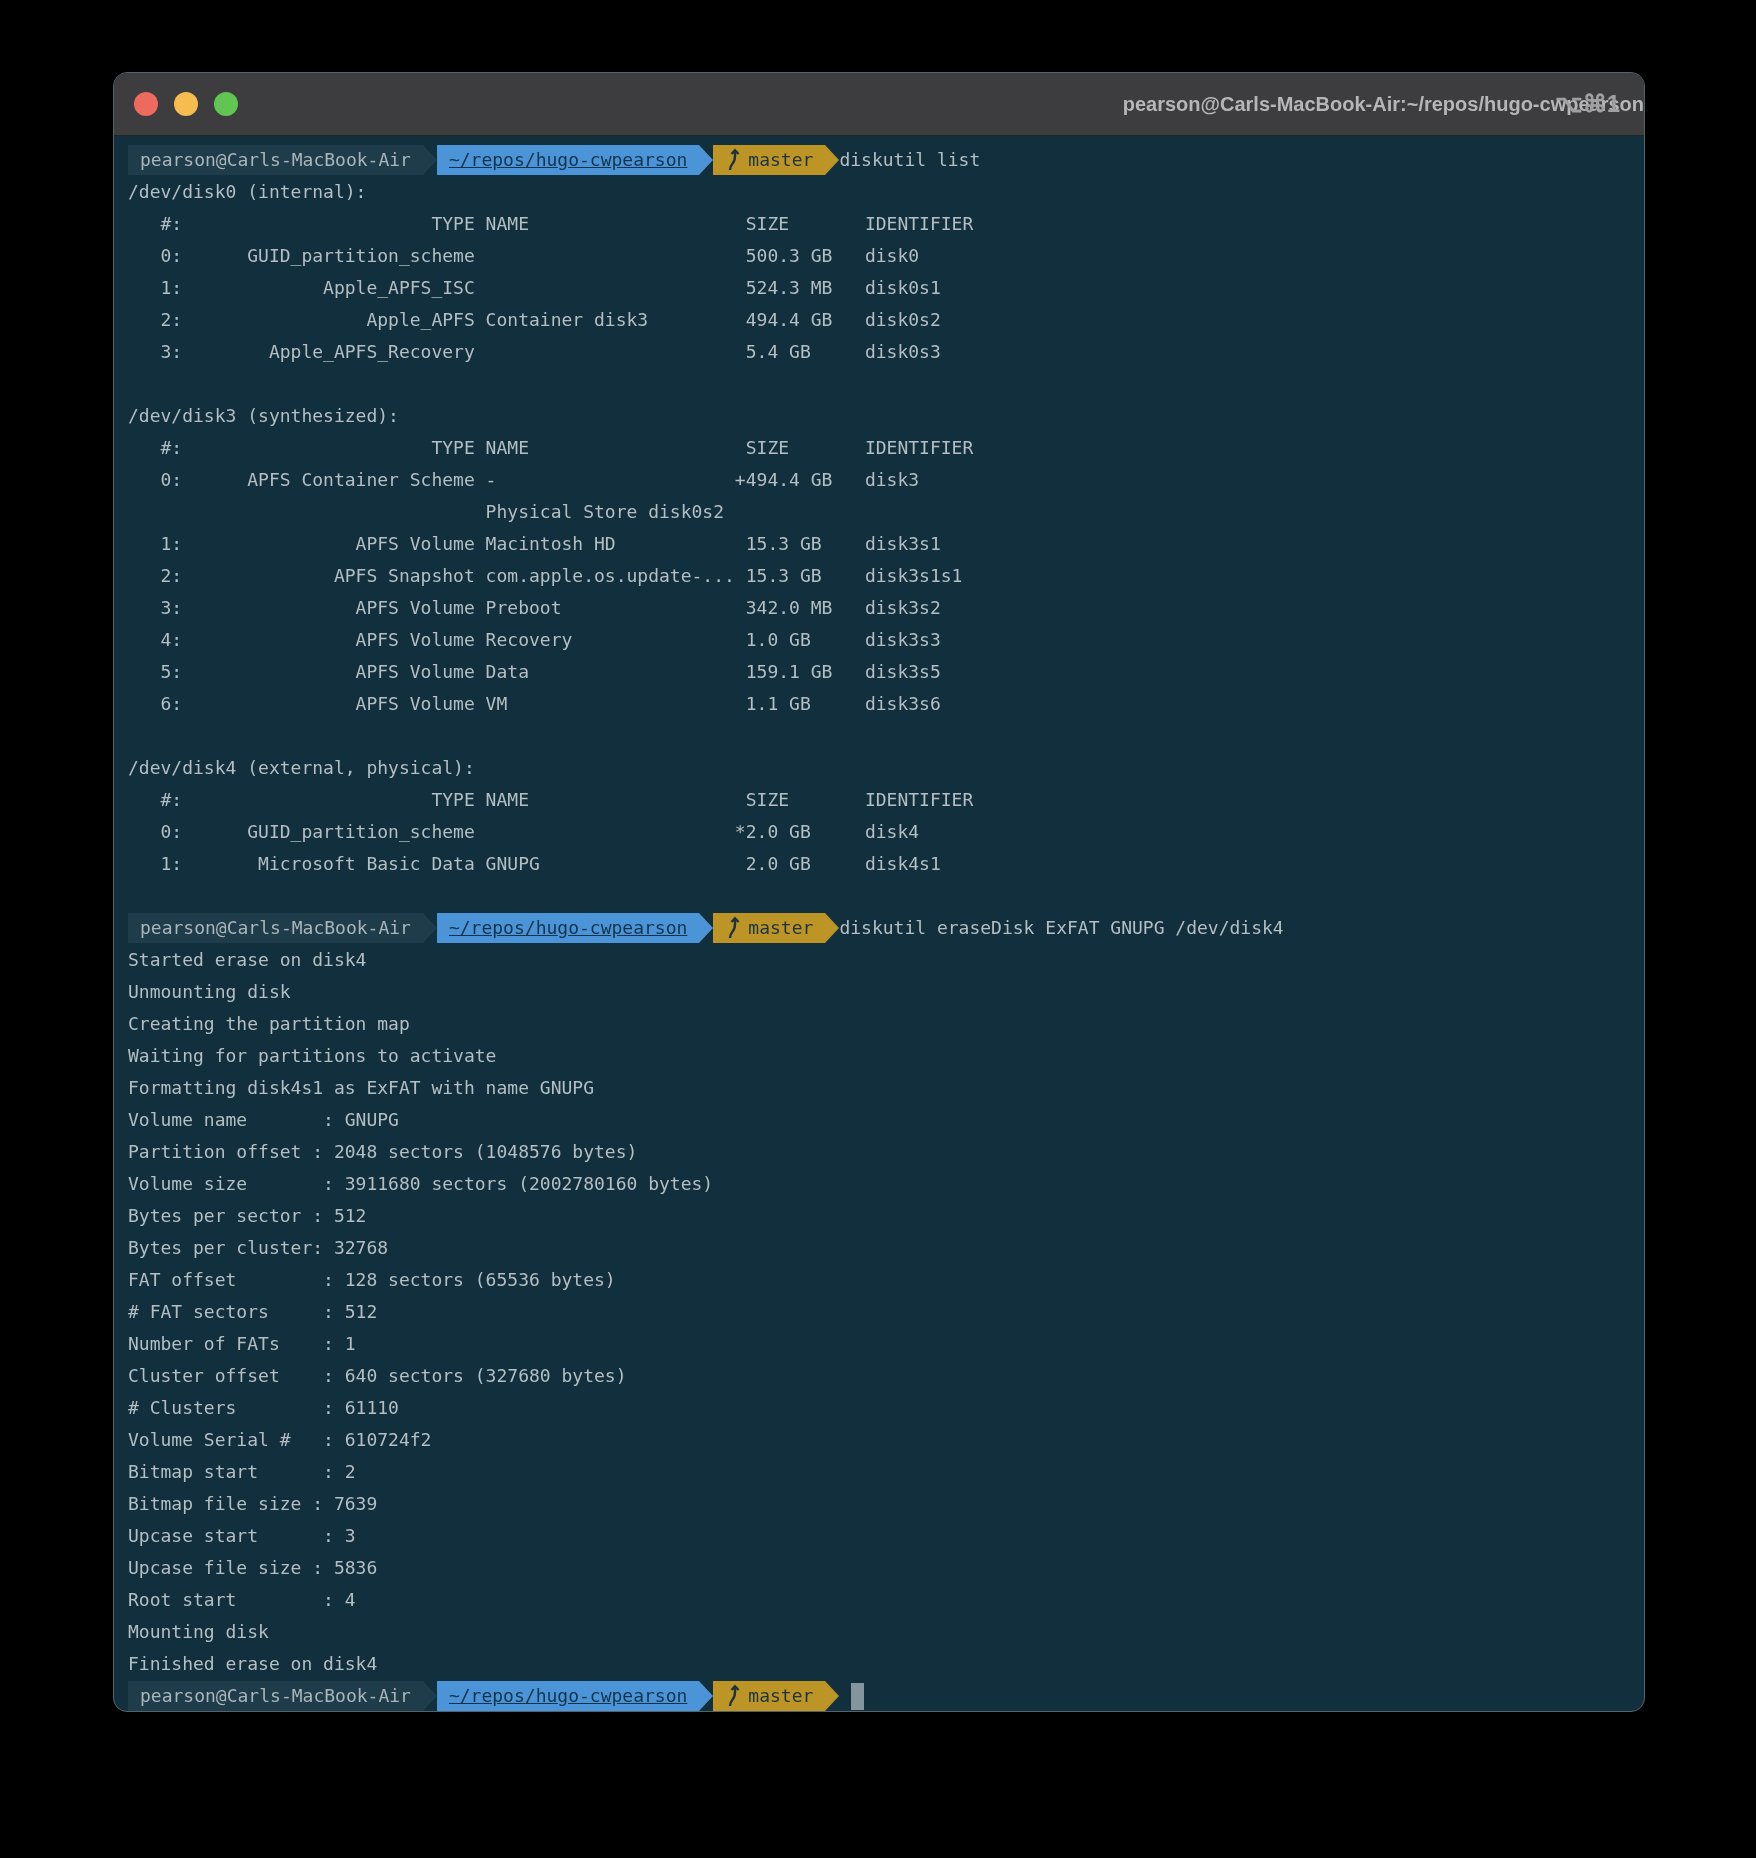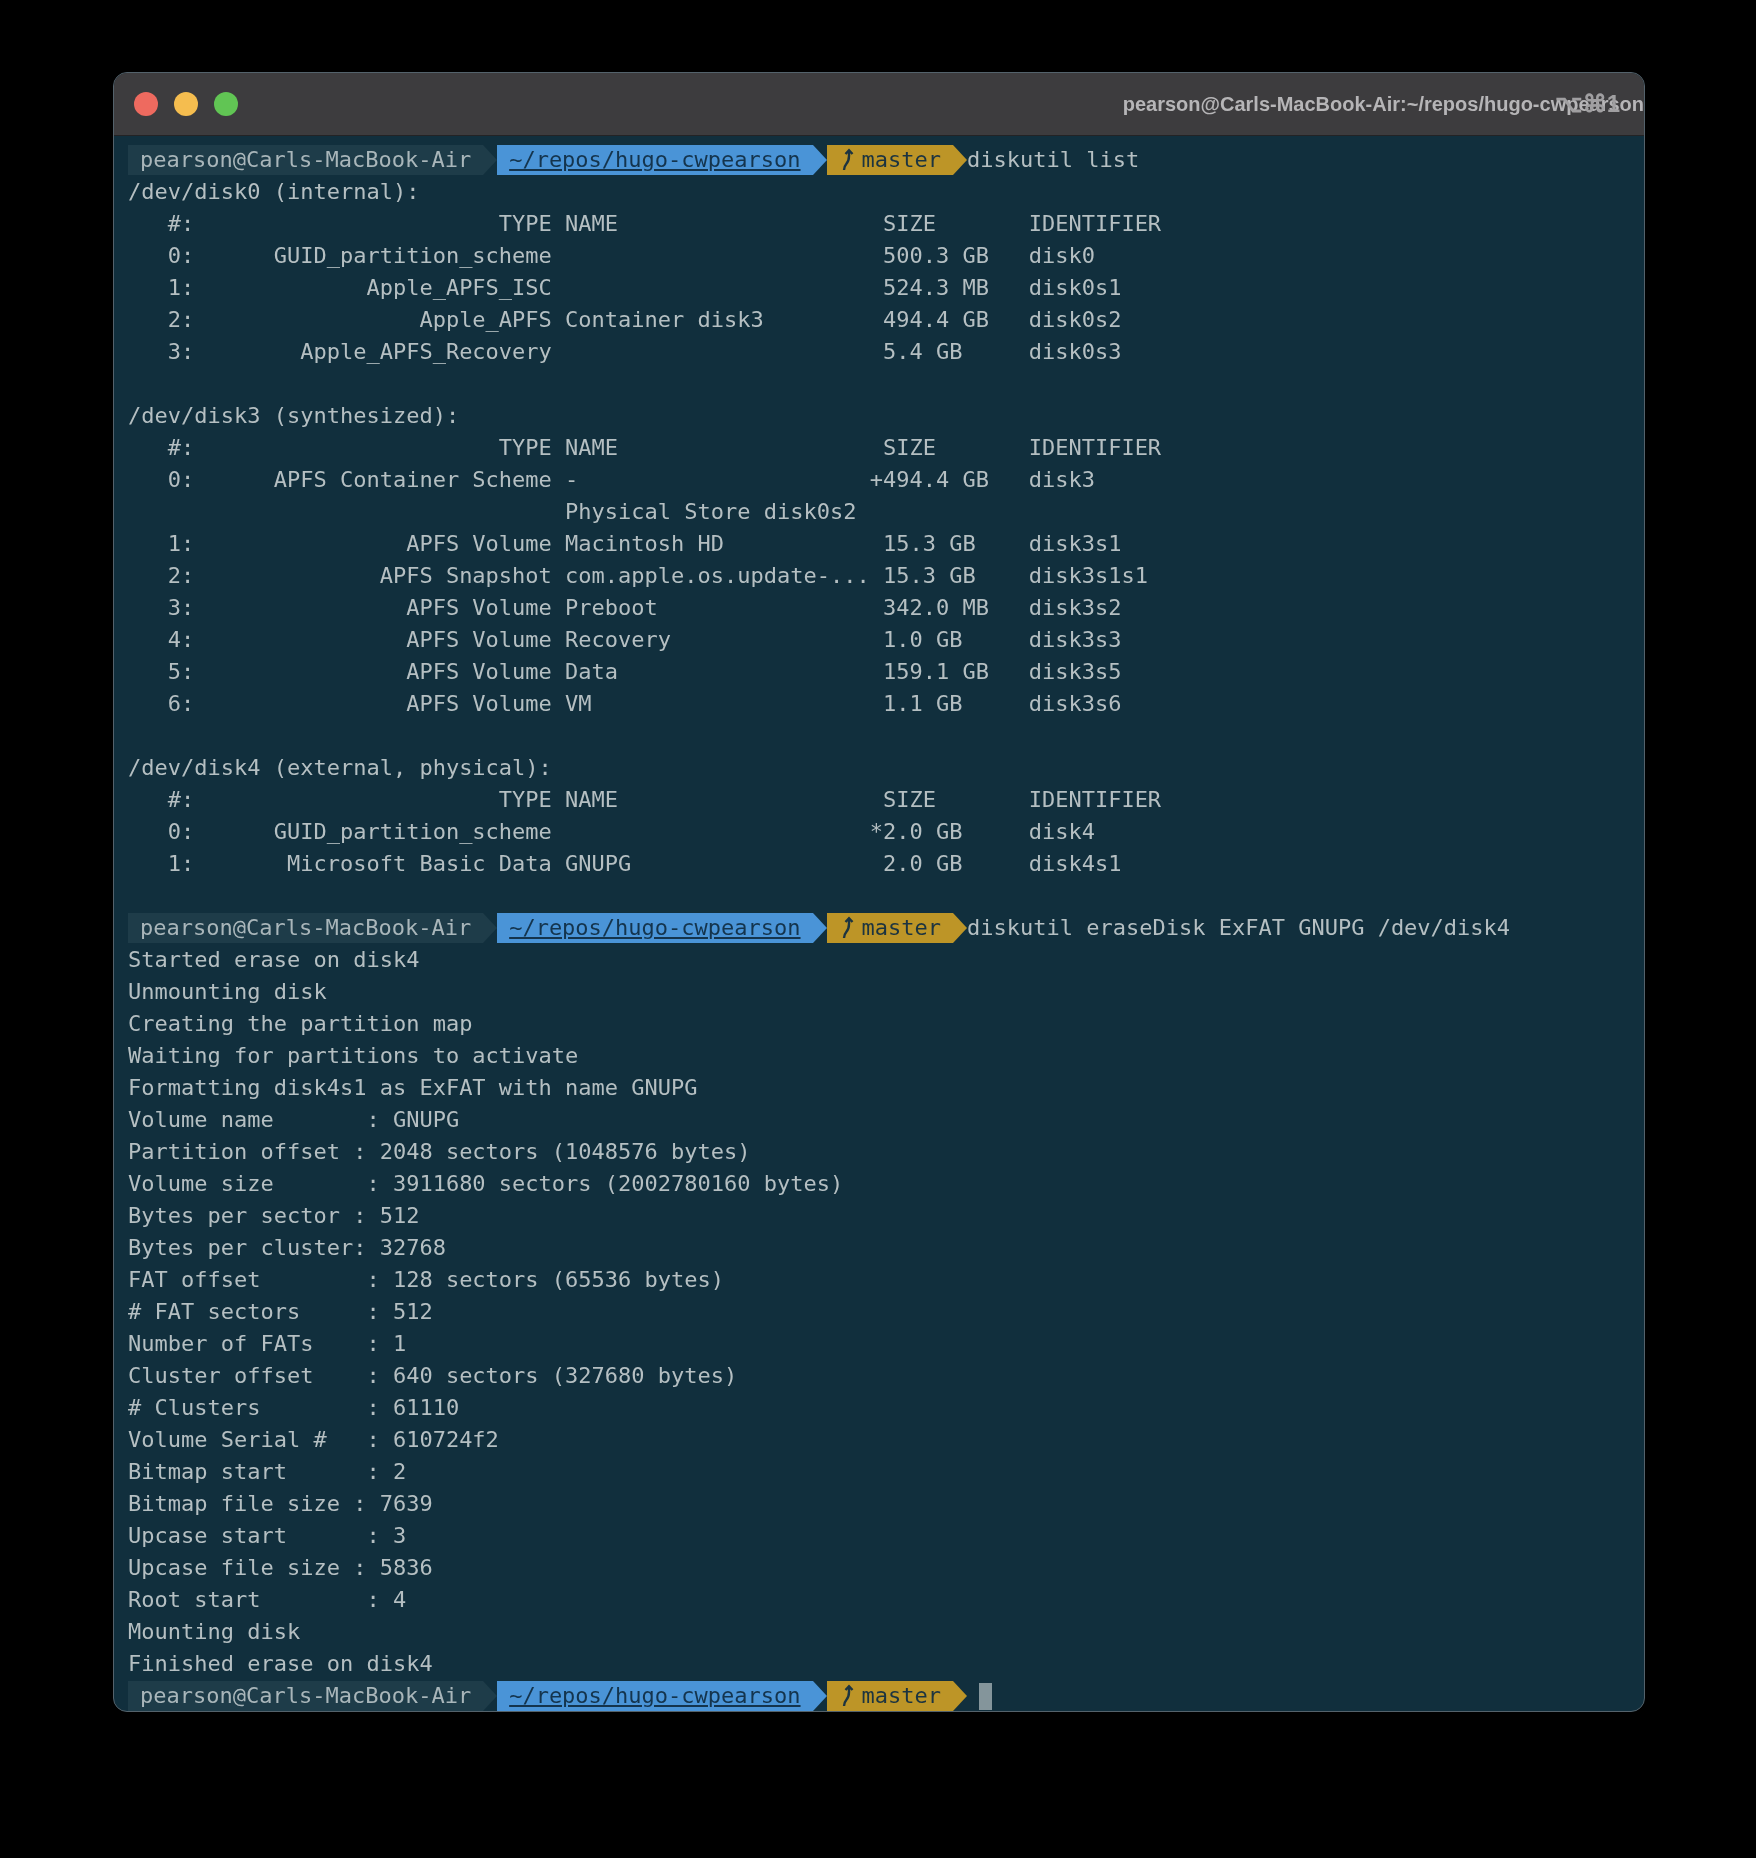--- a/index.html
+++ b/index.html
@@ -25,21 +25,21 @@
     font-weight:bold;font-size:20px;color:var(--c-title-text,#b6b5b7);
     pointer-events:none;
   }
   .shortcut{
     margin-left:auto;padding-right:24px;font-weight:bold;
     font-size:24px;color:var(--c-shortcut-text,#a09fa1);z-index:2;
   }
   .screen{
     padding:8px 0 7px 14px;
     font-family:"DejaVu Sans Mono",monospace;
-    font-size:22px;line-height:32px;
+    font-size:18px;line-height:32px;
     color:var(--c-term-text,#b5bfc2);
     white-space:pre;
   }
   .line{height:32px;white-space:pre;}
   .prompt-line{display:flex;align-items:center;}
   .seg{display:inline-flex;align-items:center;height:30px;padding:0 12px;}
   .seg-host{background:var(--c-seg-host-bg,#1e3c49);color:var(--c-seg-host-text,#a9b6ba);}
   .seg-dir{background:var(--c-seg-dir-bg,#4a94d7);color:var(--c-seg-dir-text,#14344d);text-decoration:underline;}
   .seg-git{background:var(--c-seg-git-bg,#bd9527);color:var(--c-seg-git-text,#1c3440);gap:8px;text-align:right;}
   .arr{width:0;height:0;border-top:15px solid transparent;border-bottom:15px solid transparent;}

